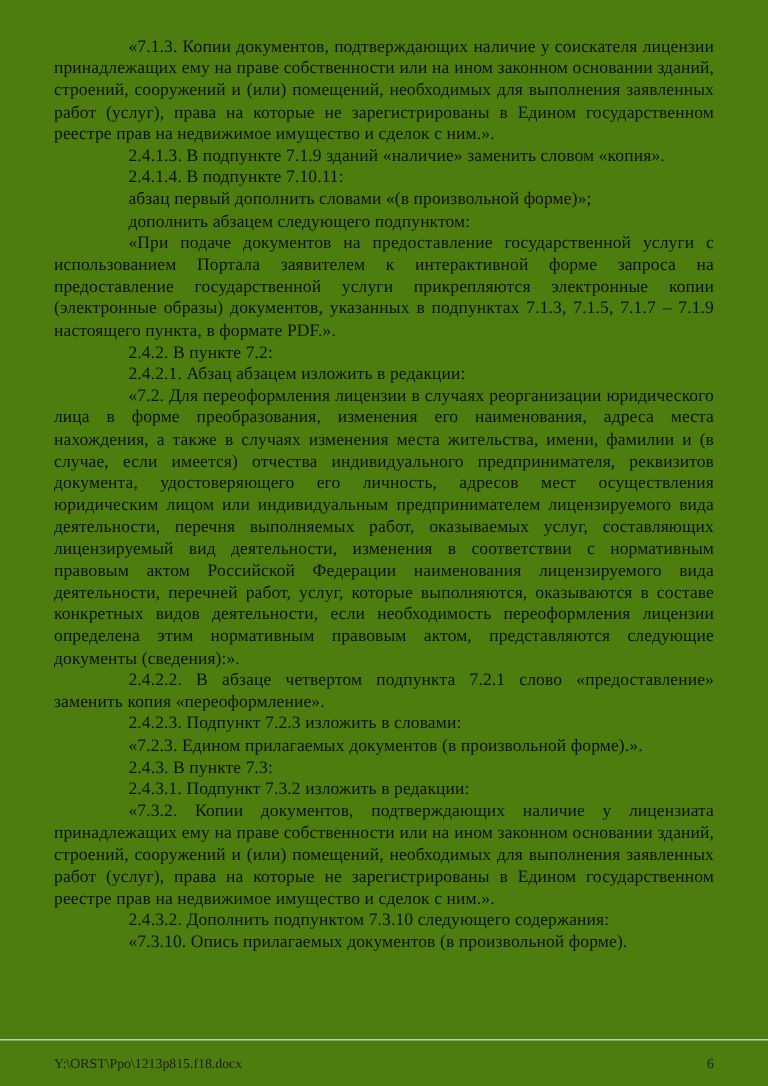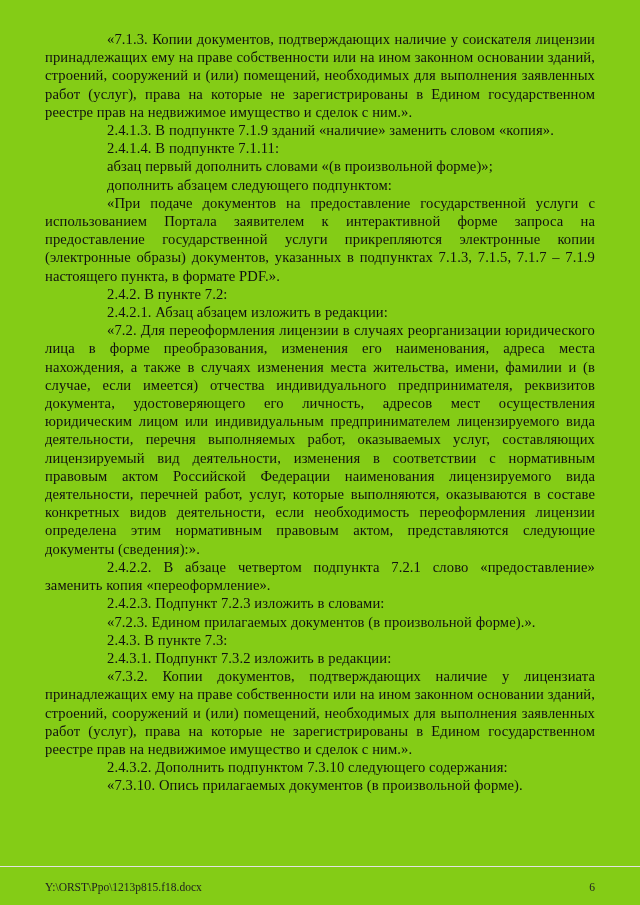--- a/index.html
+++ b/index.html
@@ -11,21 +11,21 @@
       width: 640px;
       height: 905px;
       position: relative;
       overflow: hidden;
       font-family: "Liberation Serif", serif;
       color: #101010;
     }
     .page {
       position: absolute;
       inset: 0;
-      background: #84cc16;
+      background: #4d7c0f;
     }
     .content {
       position: absolute;
       left: 45px;
       top: 30px;
       width: 550px;
     }
     .para {
       margin: 0;
       font-size: 14.6px;
@@ -55,21 +55,21 @@
     }
   </style>
 </head>
 <body>
 
 <div class="page">
 
   <div class="content">
     <p class="para">«7.1.3. Копии документов, подтверждающих наличие у соискателя лицензии принадлежащих ему на праве собственности или на ином законном основании зданий, строений, сооружений и (или) помещений, необходимых для выполнения заявленных работ (услуг), права на которые не зарегистрированы в Едином государственном реестре прав на недвижимое имущество и сделок с ним.».</p>
     <p class="para">2.4.1.3. В подпункте 7.1.9 зданий «наличие» заменить словом «копия».</p>
-    <p class="para">2.4.1.4. В подпункте 7.1.11:</p>
+    <p class="para">2.4.1.4. В подпункте 7.10.11:</p>
     <p class="para">абзац первый дополнить словами «(в произвольной форме)»;</p>
     <p class="para">дополнить абзацем следующего подпунктом:</p>
     <p class="para">«При подаче документов на предоставление государственной услуги с использованием Портала заявителем к интерактивной форме запроса на предоставление государственной услуги прикрепляются электронные копии (электронные образы) документов, указанных в подпунктах 7.1.3, 7.1.5, 7.1.7 – 7.1.9 настоящего пункта, в формате PDF.».</p>
     <p class="para">2.4.2. В пункте 7.2:</p>
     <p class="para">2.4.2.1. Абзац абзацем изложить в редакции:</p>
     <p class="para">«7.2. Для переоформления лицензии в случаях реорганизации юридического лица в форме преобразования, изменения его наименования, адреса места нахождения, а также в случаях изменения места жительства, имени, фамилии и (в случае, если имеется) отчества индивидуального предпринимателя, реквизитов документа, удостоверяющего его личность, адресов мест осуществления юридическим лицом или индивидуальным предпринимателем лицензируемого вида деятельности, перечня выполняемых работ, оказываемых услуг, составляющих лицензируемый вид деятельности, изменения в соответствии с нормативным правовым актом Российской Федерации наименования лицензируемого вида деятельности, перечней работ, услуг, которые выполняются, оказываются в составе конкретных видов деятельности, если необходимость переоформления лицензии определена этим нормативным правовым актом, представляются следующие документы (сведения):».</p>
     <p class="para">2.4.2.2. В абзаце четвертом подпункта 7.2.1 слово «предоставление» заменить копия «переоформление».</p>
     <p class="para">2.4.2.3. Подпункт 7.2.3 изложить в словами:</p>
     <p class="para">«7.2.3. Едином прилагаемых документов (в произвольной форме).».</p>
     <p class="para">2.4.3. В пункте 7.3:</p>

